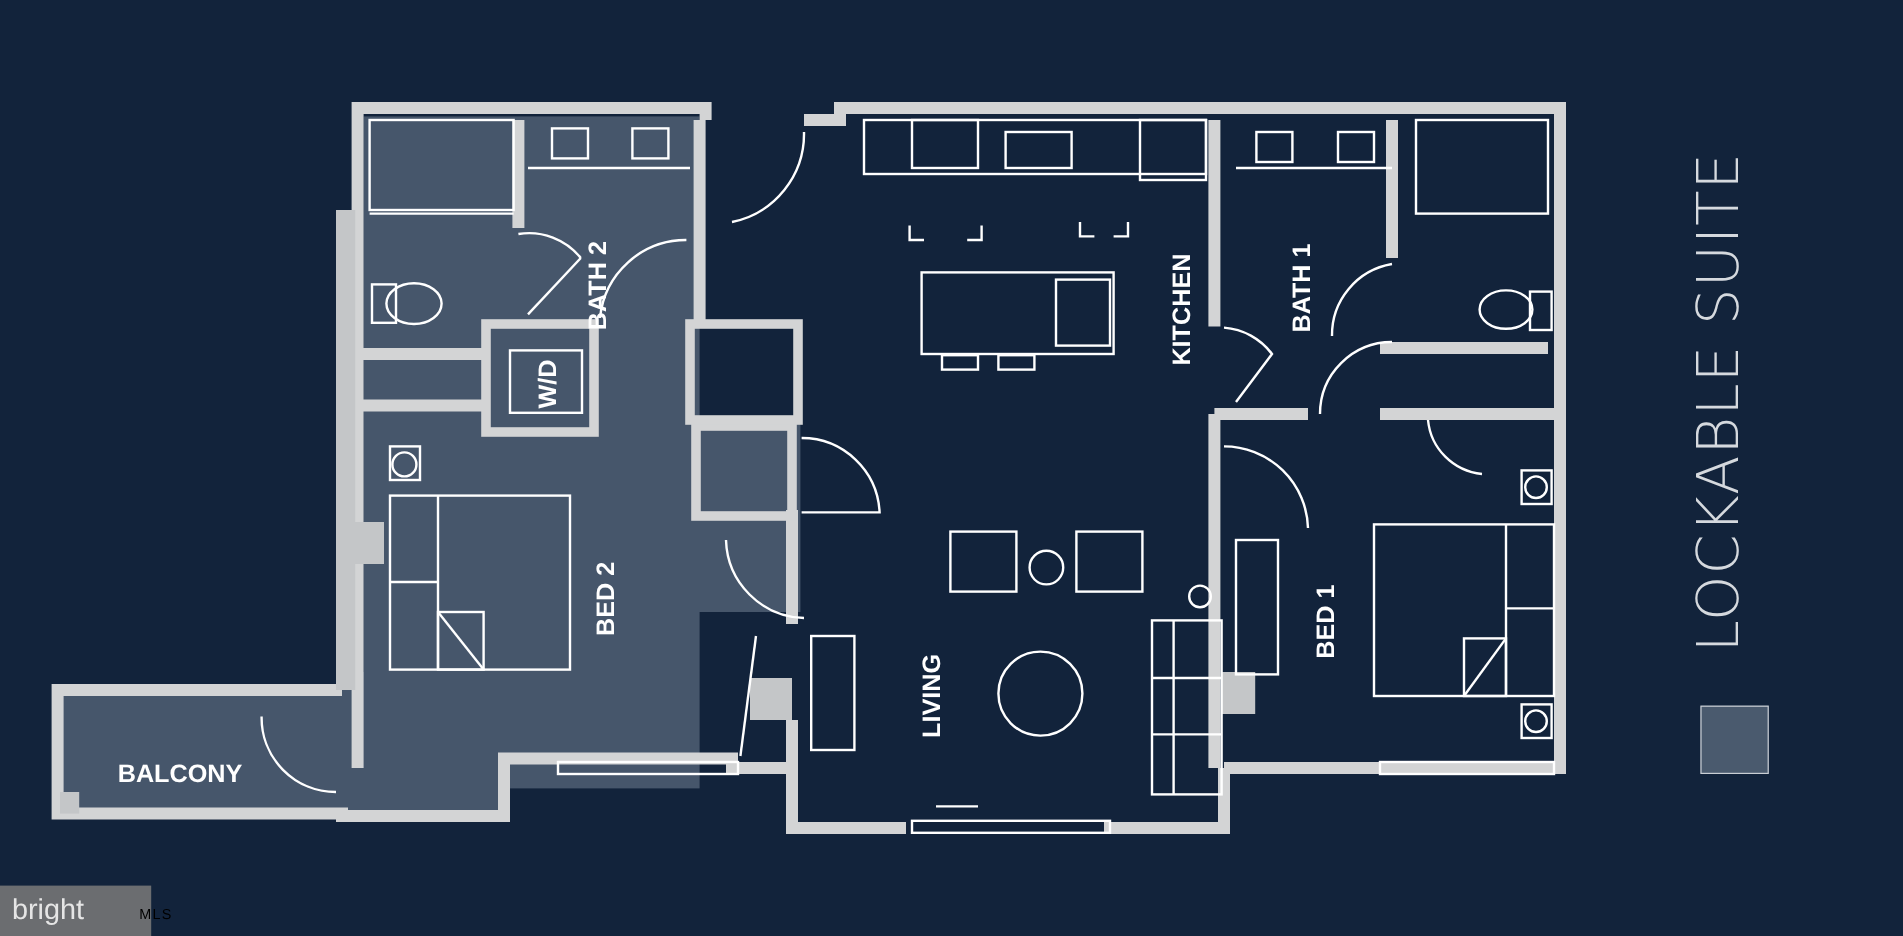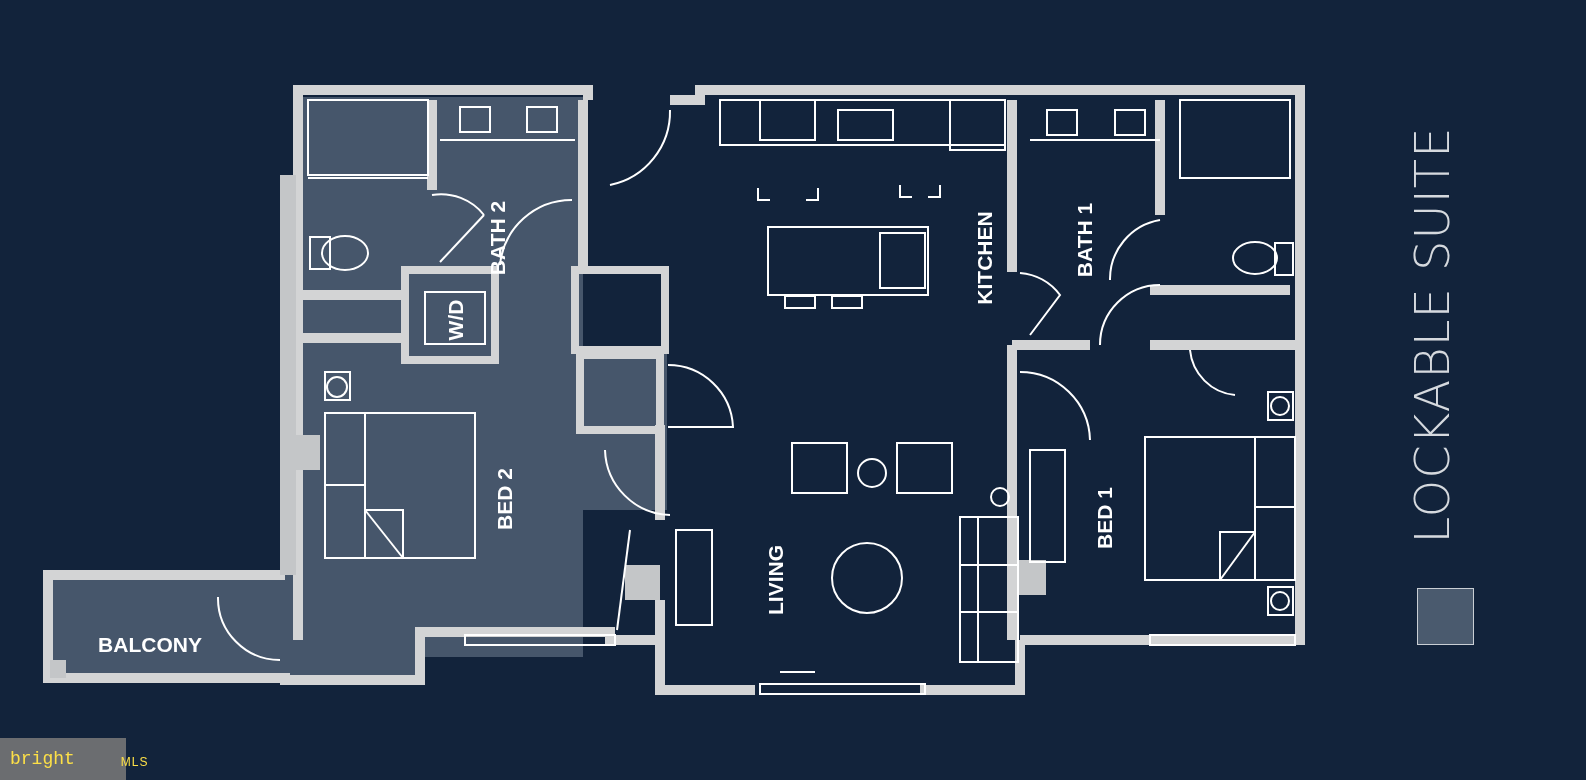--- a/index.html
+++ b/index.html
@@ -2,23 +2,23 @@
 <html><head>
 <meta charset="utf-8">
 <style>
   html, body { margin: 0; padding: 0; }
   body { width: 1586px; height: 780px; background: #12233b; overflow: hidden; position: relative; font-family: "Liberation Sans", sans-serif; }
   #plan { position: absolute; left: 0; top: 0; }
   .label { fill: #ffffff; font-family: "Liberation Sans", sans-serif; font-weight: bold; font-size: 21px; }
   .legend-title { position: absolute; left: 1432px; top: 335px; transform: translate(-50%, -50%) rotate(-90deg); color: #d5d9de; font-size: 48px; letter-spacing: 1px; white-space: nowrap; font-family: "DejaVu Sans", sans-serif; font-weight: 300; }
   .legend-swatch { position: absolute; left: 1417px; top: 588px; width: 57px; height: 57px; background: #4a5a6e; border: 1px solid #c9ced4; box-sizing: border-box; }
   .logo { position: absolute; left: 0; top: 738px; width: 126px; height: 42px; background: #6b6d70; display: flex; align-items: center; padding-left: 10px; box-sizing: border-box; }
-  .logo-word { color: #fde047; font-family: Liberation Mono, monospace; font-size: 18px; }
+  .logo-word { color: #e5e5e5; font-family: Liberation Sans, sans-serif; font-size: 24px; }
   .logo-dot { width: 5px; height: 5px; border-radius: 50%; background: #e24c3b; margin: -14px 2px 0 0; }
-  .logo-mls { color: #fde047; font-size: 12px; margin-top: 6px; letter-spacing: 1px; padding-left: 44px; }
+  .logo-mls { color: #000000; font-size: 12px; margin-top: 6px; letter-spacing: 1px; padding-left: 44px; }
 </style>
 </head>
 <body>
 
 <svg id="plan" width="1586" height="780" viewBox="0 0 1586 780" xmlns="http://www.w3.org/2000/svg">
 
   <g fill="#46566b">
     <rect x="303" y="97" width="280" height="560"></rect>
     <rect x="575" y="350" width="92" height="160"></rect>
     <rect x="45" y="570" width="245" height="110"></rect>

